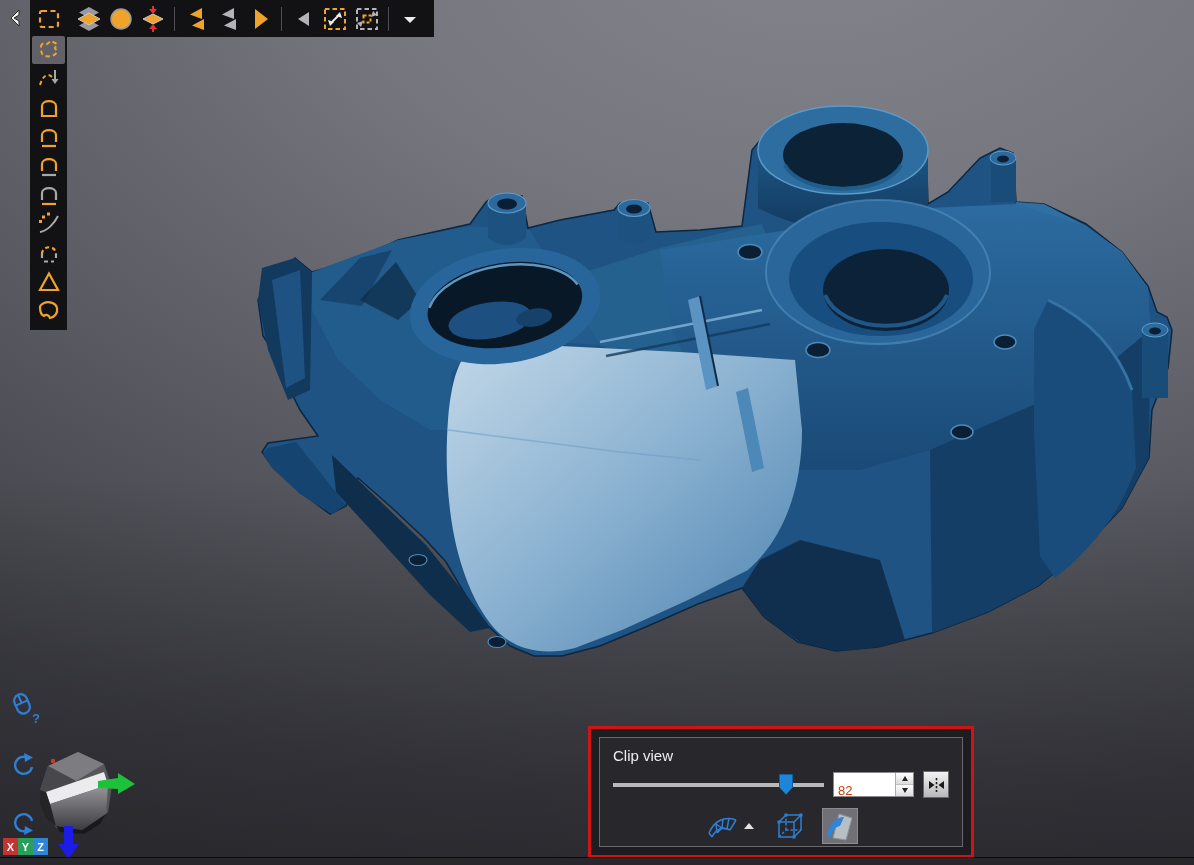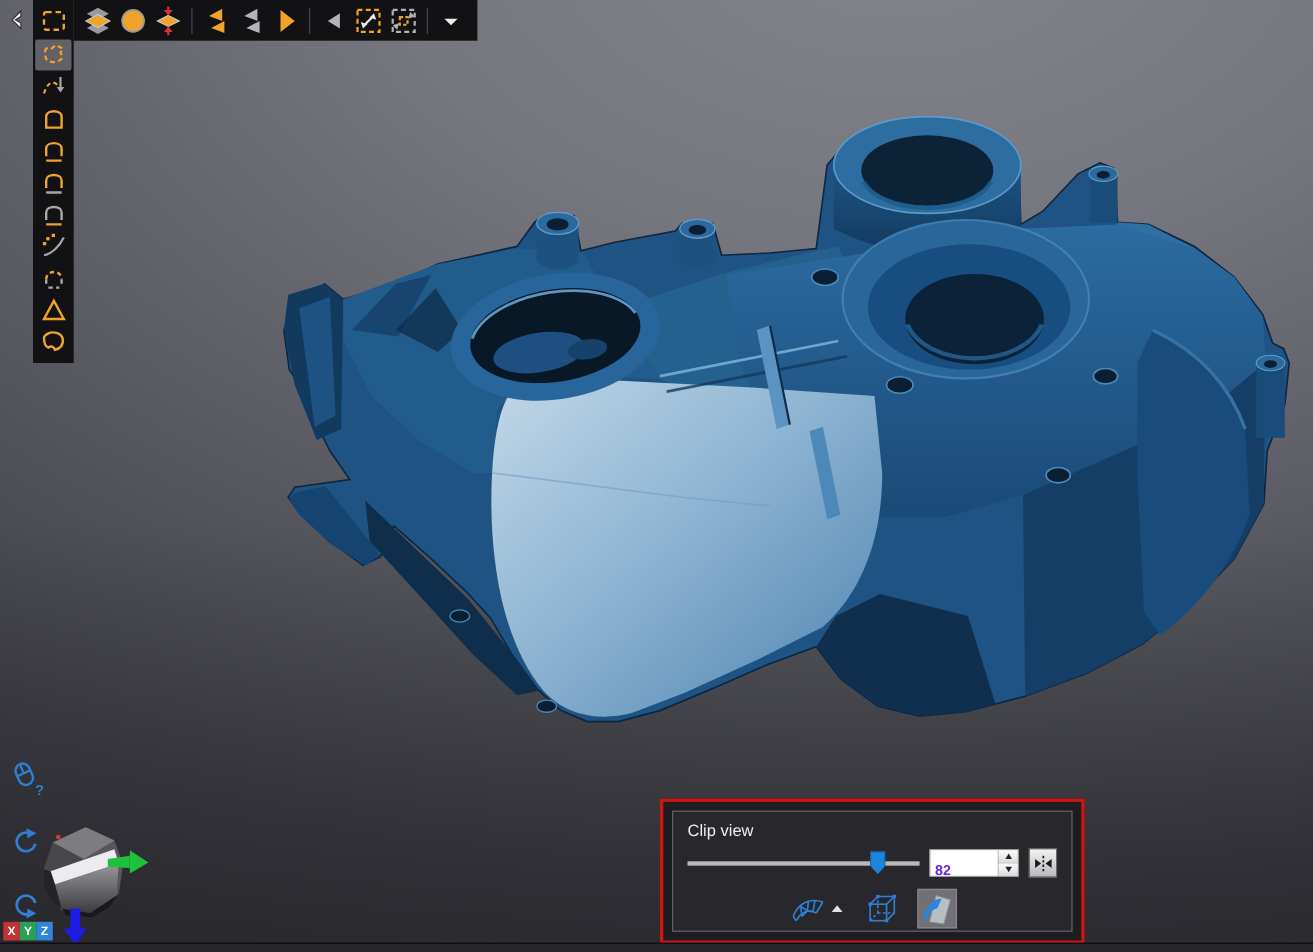--- a/index.html
+++ b/index.html
@@ -18,33 +18,33 @@
     align-items:center;padding:3px 0 5px;gap:1px;}
   .tb-row{position:absolute;left:67px;top:0;height:37px;background:#121215;display:flex;align-items:center;
     padding:0 9px 0 7px;gap:2px;}
   .tbtn{width:30px;height:28px;background:transparent;border:none;display:flex;align-items:center;justify-content:center;
     padding:0;cursor:pointer;border-radius:2px;}
   .tb-col .tbtn{width:33px;height:28px;}
   .tb-col .tbtn.first{height:32px;}
   .tbtn.active{background:#616167;}
   .tb-sep{width:1px;height:24px;background:#4d4d53;margin:0 4px;}
   
-  .clip-panel{position:absolute;left:600px;top:726px;width:386px;height:132px;box-sizing:border-box;
+  .clip-panel{position:absolute;left:588px;top:726px;width:386px;height:132px;box-sizing:border-box;
     border:3px solid #d01414;background:#1d1d21;padding:8px;}
   .clip-inner{height:100%;box-sizing:border-box;border:1px solid #67676c;background:#28282c;
     display:flex;flex-direction:column;}
   .clip-title{margin:9px 0 2px 13px;color:#ededee;font-size:15px;}
   .clip-row{display:flex;align-items:center;margin:5px 13px 8px;gap:9px;}
   .slider{position:relative;flex:1;height:22px;cursor:pointer;}
   .slider .track{position:absolute;left:0;right:0;top:9px;height:4px;background:#b9b9bc;}
   .slider .handle{position:absolute;top:0;width:14px;height:21px;background:#1e86d8;border:1px solid #0f5ea0;
     box-sizing:border-box;clip-path:polygon(0 0,100% 0,100% 64%,50% 100%,0 64%);cursor:grab;}
   .numbox{width:81px;height:25px;background:#fff;border:1px solid #8a8a8e;display:flex;box-sizing:border-box;}
-  .numbox input{flex:1;min-width:0;border:none;outline:none;font-size:13px;padding:12px 0 0 4px;color:#6d28d9;
-    font-family:"Liberation Sans",sans-serif;background:#fff;font-weight:bold;}
+  .numbox input{flex:1;min-width:0;border:none;outline:none;font-size:13px;padding:12px 0 0 4px;color:#c2410c;
+    font-family:"Liberation Sans",sans-serif;background:#fff;}
   .spin{width:17px;display:flex;flex-direction:column;border-left:1px solid #adadaf;}
   .spin button{flex:1;border:none;background:linear-gradient(#fdfdfd,#dcdcdc);padding:0;cursor:pointer;
     display:flex;align-items:center;justify-content:center;}
   .spin button + button{border-top:1px solid #bfbfbf;}
   .tri-up{width:0;height:0;border-left:3.5px solid transparent;border-right:3.5px solid transparent;border-bottom:5px solid #222;}
   .tri-dn{width:0;height:0;border-left:3.5px solid transparent;border-right:3.5px solid transparent;border-top:5px solid #222;}
   .mirror-btn{width:26px;height:27px;border:1px solid #69696d;background:linear-gradient(#f3f3f3,#b8b8bb);
     display:flex;align-items:center;justify-content:center;padding:0;cursor:pointer;}
   .clip-sep{height:1px;background:#56565c;margin:1px 9px;}
   .clip-icons{flex:1;display:flex;align-items:center;justify-content:center;gap:16px;padding-bottom:4px;}

